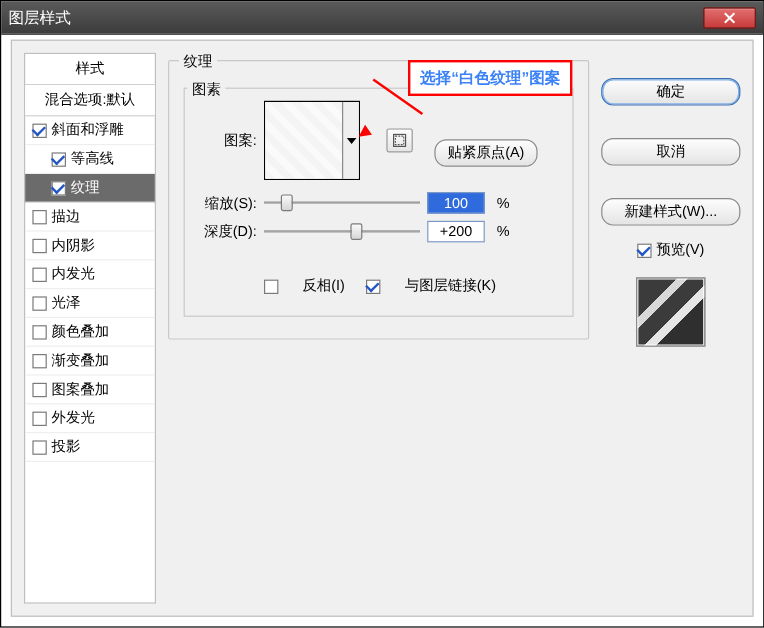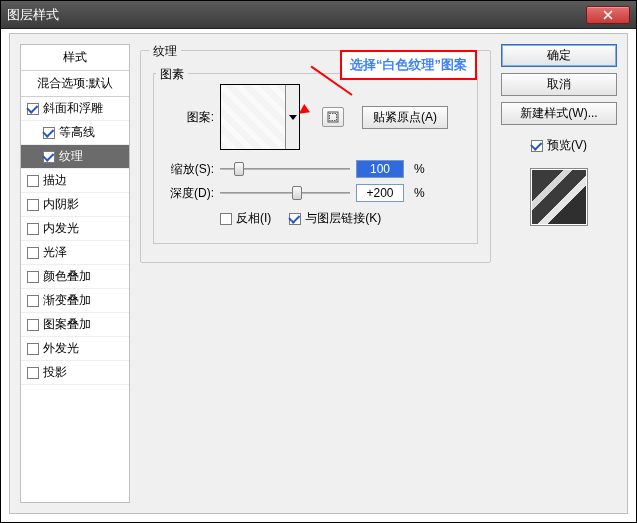--- a/index.html
+++ b/index.html
@@ -24,31 +24,31 @@
   .inner-group { border: 1px solid #c8c8c8; padding: 10px 10px 16px 10px; margin-top: 10px; position: relative; background: #f0f0f0; }
   .inner-group > .legend { position: absolute; top: -8px; left: 2px; background: #f0f0f0; padding: 0 4px; }
   .pattern-row { display: flex; align-items: center; gap: 6px; margin-bottom: 10px; }
   .label { width: 50px; text-align: right; }
   .swatch-wrap { display: flex; border: 1px solid #000; }
   .swatch { width: 64px; height: 64px; background: repeating-linear-gradient(45deg,#f4f4f4 0 6px,#fafafa 6px 12px); }
   .swatch-arrow { width: 14px; background: #efefef; border-left: 1px solid #888; display: flex; align-items: center; justify-content: center; }
   .swatch-arrow::after { content: ""; border-left: 4px solid transparent; border-right: 4px solid transparent; border-top: 5px solid #000; }
   .icon-btn { width: 22px; height: 20px; border: 1px solid #999; background: linear-gradient(#fdfdfd,#e5e5e5); border-radius: 2px; display: inline-flex; align-items: center; justify-content: center; }
   .icon-btn svg { width: 12px; height: 12px; }
-  .btn { border: 1px solid #8a8a8a; background: linear-gradient(#fdfdfd,#e4e4e4); border-radius: 0; padding: 2px 10px; cursor: default; text-align: center; }
+  .btn { border: 1px solid #8a8a8a; background: linear-gradient(#fdfdfd,#e4e4e4); border-radius: 10px; padding: 2px 10px; cursor: default; text-align: center; margin-top: 21px; }
   .btn-primary { border: 1px solid #3b6fb5; box-shadow: 0 0 0 1px #7fb1e8 inset; }
   .slider-row { display: flex; align-items: center; gap: 6px; margin-top: 6px; }
   .slider { position: relative; width: 130px; height: 16px; }
   .slider .track { position: absolute; top: 7px; left: 0; right: 0; height: 2px; background: #b8b8b8; border-top: 1px solid #999; }
   .slider .thumb { position: absolute; top: 1px; width: 10px; height: 14px; background: linear-gradient(#fafafa,#d6d6d6); border: 1px solid #7a7a7a; border-radius: 2px; }
   .num-input { width: 48px; height: 18px; border: 1px solid #7a98c7; background: #fff; text-align: center; line-height: 16px; }
   .num-input.hl { background: #2f6bdc; color: #fff; }
   .pct { margin-left: 4px; }
   .inline-checks { display: flex; align-items: center; gap: 18px; margin-top: 8px; padding-left: 56px; }
-  .chk { display: flex; align-items: center; gap: 4px; }
+  .chk { display: flex; align-items: center; gap: 20px; margin-top: 20px; }
   .callout { position: absolute; top: 6px; left: 200px; border: 2px solid #ff0000; color: #3b82f6; background: #fff; padding: 4px 8px; font-weight: bold; font-size: 13px; }
   .arrow-line { position: absolute; width: 50px; height: 2px; background: #ff0000; top: 50px; left: 162px; transform: rotate(35deg); transform-origin: right center; }
   .arrow-head { position: absolute; left: 158px; top: 62px; width: 0; height: 0; border-top: 5px solid transparent; border-bottom: 5px solid transparent; border-right: 10px solid #ff0000; transform: rotate(-35deg); }
   .right-col { width: 116px; display: flex; flex-direction: column; gap: 6px; align-items: stretch; }
   .right-col .btn { width: 100%; }
   .preview-chk { display: flex; align-items: center; gap: 4px; justify-content: center; margin-top: 6px; }
   .preview-box { width: 58px; height: 58px; margin: 8px auto 0; border: 1px solid #888; background: linear-gradient(135deg,#3b3b3b 0 30%, #d8d8d8 30% 38%, #3b3b3b 38% 55%, #e6e6e6 55% 64%, #2f2f2f 64% 100%); box-shadow: inset 0 0 0 1px #fff; }
 </style>
 </head>
 <body>

